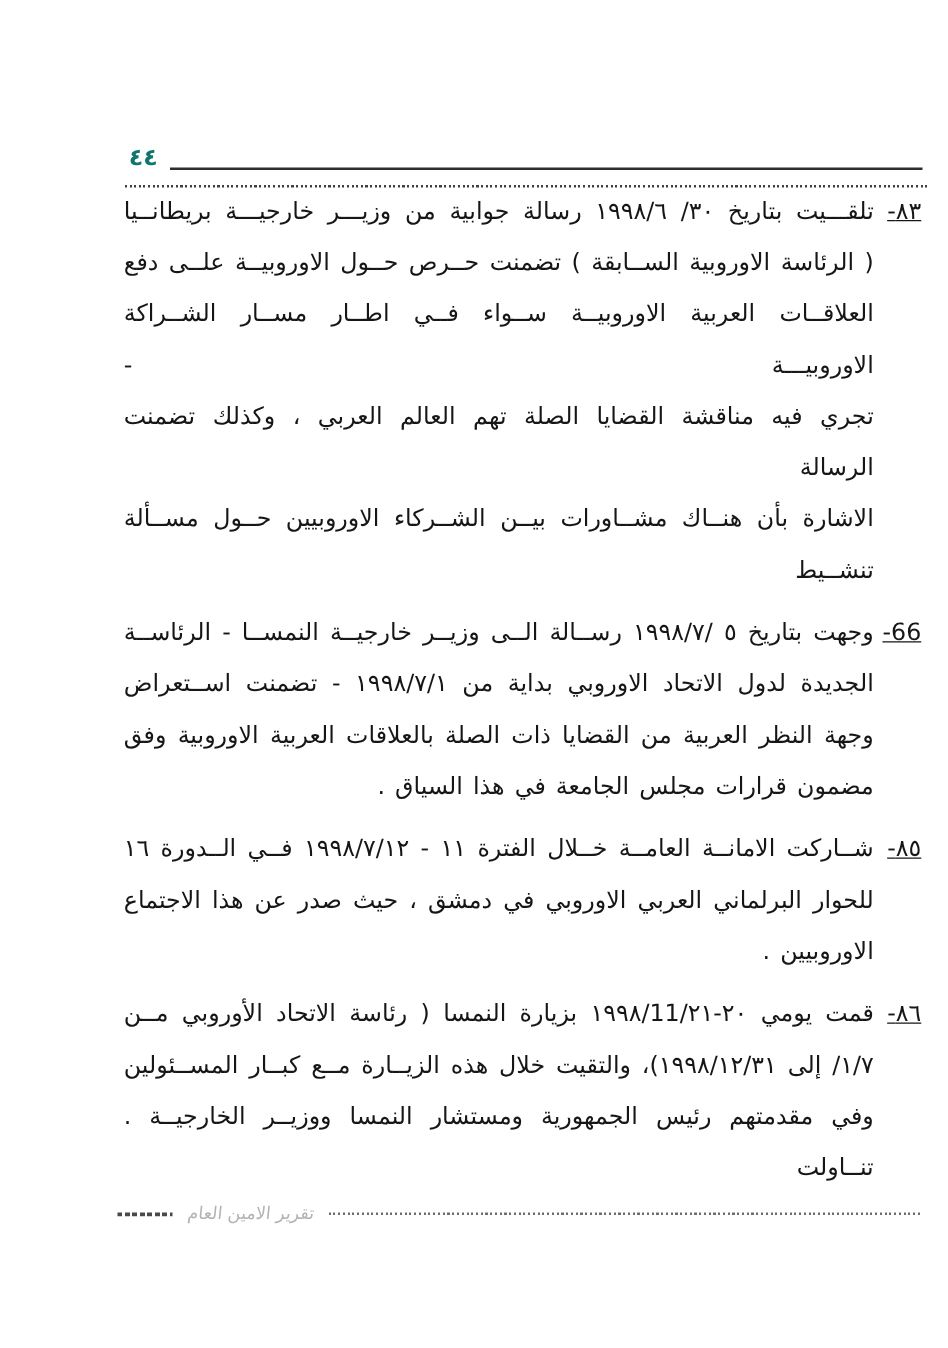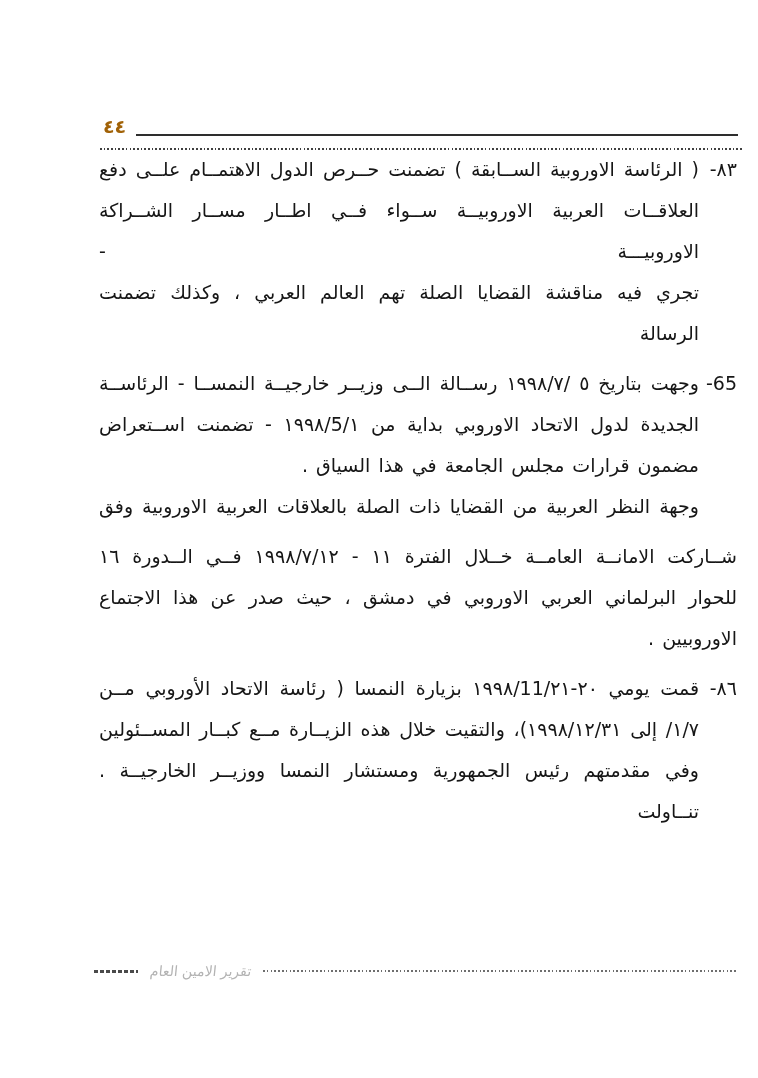--- a/index.html
+++ b/index.html
@@ -25,21 +25,21 @@
     display: flex;
     align-items: flex-end;
     gap: 10px;
   }
   .pagenum {
     font-size: 19px;
     font-weight: 700;
     letter-spacing: 4px;
     line-height: 1;
     padding-bottom: 1px;
-    color: #a16207;
+    color: #0f766e;
   }
   .hsolid {
     flex: 1;
     height: 2px;
     background: #2e2e2e;
     margin-bottom: 1px;
   }
   .hdots {
     position: absolute;
     top: 148px; left: 100px; right: 16px;
@@ -53,20 +53,21 @@
   }
   .para {
     display: flex;
     margin-bottom: 9px;
   }
   .pnum {
     flex: 0 0 38px;
     font-size: 19px;
     line-height: 41px;
     white-space: nowrap;
+    text-decoration: underline;
   }
   .ptext {
     flex: 1 1 auto;
     min-width: 0;
   }
   .line {
     font-size: 19px;
     line-height: 41px;
     text-align: justify;
     text-align-last: justify;
@@ -111,37 +112,40 @@
     <span class="pagenum">٤٤</span>
     <span class="hsolid"></span>
   </div>
   <div class="hdots"></div>
 
   <div class="content">
 
     <div class="para">
       <span class="pnum">٨٣-</span>
       <div class="ptext">
-        <div class="line">( الرئاسة الاوروبية الســابقة ) تضمنت حــرص الدول الاهتمــام علــى دفع</div>
+        <div class="line">تلقـــيت بتاريخ ٣٠/ ١٩٩٨/٦ رسالة جوابية من وزيـــر خارجيـــة بريطانــيا</div>
+        <div class="line">( الرئاسة الاوروبية الســابقة ) تضمنت حــرص حــول الاوروبيــة علــى دفع</div>
         <div class="line">العلاقــات العربية الاوروبيــة ســواء فــي اطــار مســار الشــراكة الاوروبيـــة -</div>
         <div class="line">تجري فيه مناقشة القضايا الصلة تهم العالم العربي ، وكذلك تضمنت الرسالة</div>
+        <div class="line">الاشارة بأن هنــاك مشــاورات بيــن الشــركاء الاوروبيين حــول مســألة تنشــيط</div>
       </div>
     </div>
 
     <div class="para">
-      <span class="pnum">65-</span>
+      <span class="pnum">66-</span>
       <div class="ptext">
         <div class="line">وجهت بتاريخ ٥ /١٩٩٨/٧ رســالة الــى وزيــر خارجيــة النمســا - الرئاســة</div>
-        <div class="line">الجديدة لدول الاتحاد الاوروبي بداية من ١٩٩٨/5/١ - تضمنت اســتعراض</div>
+        <div class="line">الجديدة لدول الاتحاد الاوروبي بداية من ١٩٩٨/٧/١ - تضمنت اســتعراض</div>
+        <div class="line">وجهة النظر العربية من القضايا ذات الصلة بالعلاقات العربية الاوروبية وفق</div>
         <div class="line end">مضمون قرارات مجلس الجامعة في هذا السياق .</div>
-        <div class="line">وجهة النظر العربية من القضايا ذات الصلة بالعلاقات العربية الاوروبية وفق</div>
       </div>
     </div>
 
     <div class="para">
+      <span class="pnum">٨٥-</span>
       <div class="ptext">
         <div class="line">شــاركت الامانــة العامــة خــلال الفترة ١١ - ١٩٩٨/٧/١٢ فــي الــدورة ١٦</div>
         <div class="line">للحوار البرلماني العربي الاوروبي في دمشق ، حيث صدر عن هذا الاجتماع</div>
         <div class="line end">الاوروبيين .</div>
       </div>
     </div>
 
     <div class="para">
       <span class="pnum">٨٦-</span>
       <div class="ptext">

